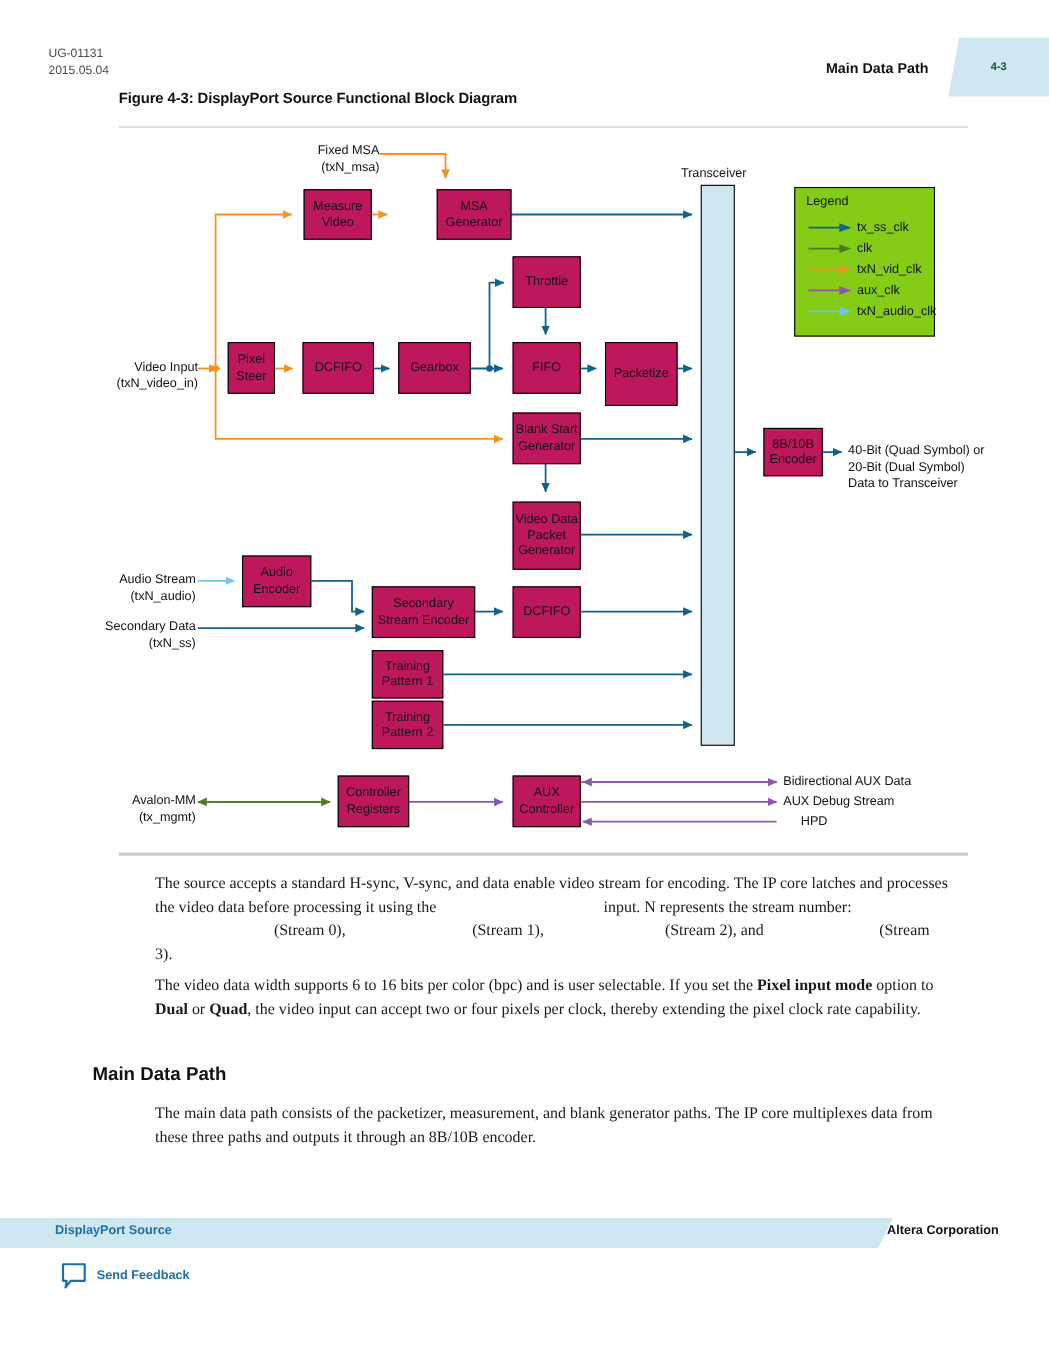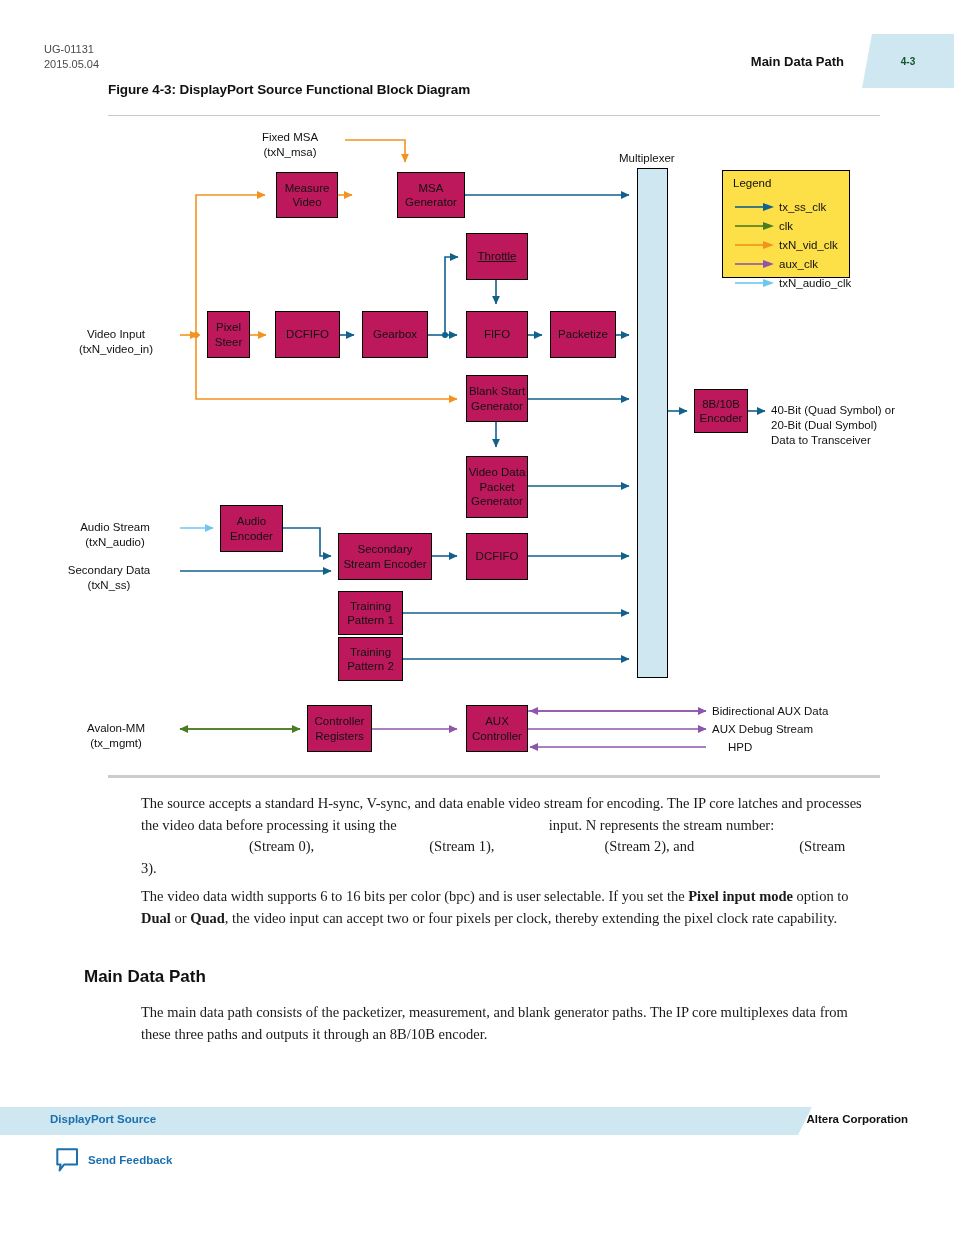--- a/index.html
+++ b/index.html
@@ -29,30 +29,30 @@
   .rule-bot{left:108px;top:775px;width:772px;height:3px;background:#cccccc;}
 
   
   .diagram{position:absolute;left:0;top:0;width:954px;height:770px;}
   .blk{
     position:absolute;border:1.4px solid #000;background:#be185d;
     display:flex;align-items:center;justify-content:center;
     text-align:center;font-size:11.5px;color:#111;line-height:14.5px;
     box-sizing:border-box;
   }
-  .lbl{position:absolute;font-size:11.5px;color:#111;line-height:15px;text-align:center;}
+  .lbl{position:absolute;font-size:11.5px;color:#111;line-height:15px;text-align:right;}
   .lbl-l{text-align:left;}
   .mux{
     position:absolute;background:#cfe7f0;border:1.4px solid #000;box-sizing:border-box;
   }
   .mux-cap{position:absolute;font-size:11.5px;color:#111;}
 
   
-  .legend{position:absolute;left:722px;top:170px;width:128px;height:108px;
-    border:1.3px solid #000;background:#fde047;box-sizing:border-box;text-decoration:underline;}
+  .legend{position:absolute;left:722px;top:170px;width:128px;height:136px;
+    border:1.3px solid #000;background:#84cc16;box-sizing:border-box;text-decoration:underline;}
   .legend-title{position:absolute;left:10px;top:6px;font-size:11.5px;color:#111;}
   .legend-row{position:absolute;left:10px;height:15px;display:flex;align-items:center;}
   .legend-row .lg-txt{font-size:11.5px;color:#111;margin-left:4px;white-space:nowrap;}
   .lg-swatch{width:42px;height:10px;display:block;}
 
   svg.wires{position:absolute;left:0;top:0;width:954px;height:780px;pointer-events:none;}
 
   
   .para{position:absolute;font-family:"Liberation Serif",serif;font-size:14.5px;
     color:#1a1a1a;line-height:21.5px;text-align:left;}
@@ -158,21 +158,21 @@
 
         <path d="M372,729 H457" stroke="#8e56ab" marker-end="url(#ap)"></path>
 
         <path d="M706,711 H530" stroke="#8e56ab" marker-end="url(#ap)"></path>
         <path d="M528,711 H706" stroke="#8e56ab" marker-end="url(#ap)"></path>
         <path d="M528,729 H706" stroke="#8e56ab" marker-end="url(#ap)"></path>
         <path d="M706,747 H530" stroke="#8e56ab" marker-end="url(#ap)"></path>
       </g>
     </svg>
 
-    <div class="mux-cap" style="left:619px;top:152px;">Multiplexer</div>
+    <div class="mux-cap" style="left:619px;top:152px;">Transceiver</div>
     <div class="mux" style="left:637px;top:168px;width:31px;height:510px;"></div>
 
     <div class="lbl" style="left:235px;top:130px;width:110px;">
       <div>Fixed MSA</div>
       <div>(txN_msa)</div>
     </div>
     <div class="lbl" style="left:52px;top:327px;width:128px;">
       <div>Video Input</div>
       <div>(txN_video_in)</div>
     </div>
@@ -196,36 +196,36 @@
     <div class="lbl lbl-l" style="left:712px;top:704px;width:200px;">Bidirectional AUX Data</div>
     <div class="lbl lbl-l" style="left:712px;top:722px;width:200px;">AUX Debug Stream</div>
     <div class="lbl lbl-l" style="left:712px;top:740px;width:200px;padding-left:16px;">HPD</div>
 
     <div class="blk" style="left:276px;top:172px;width:62px;height:46px;">
       <span>Measure<br>Video</span>
     </div>
     <div class="blk" style="left:360px;top:172px;width:68px;height:46px;margin-left:37px;">
       <span>MSA<br>Generator</span>
     </div>
-    <div class="blk" style="left:466px;top:233px;width:62px;height:47px;text-decoration:underline;">
+    <div class="blk" style="left:466px;top:233px;width:62px;height:47px;">
       <span>Throttle</span>
     </div>
     <div class="blk" style="left:207px;top:311px;width:43px;height:47px;">
       <span>Pixel<br>Steer</span>
     </div>
     <div class="blk" style="left:275px;top:311px;width:65px;height:47px;">
       <span>DCFIFO</span>
     </div>
     <div class="blk" style="left:362px;top:311px;width:66px;height:47px;">
       <span>Gearbox</span>
     </div>
     <div class="blk" style="left:466px;top:311px;width:62px;height:47px;">
       <span>FIFO</span>
     </div>
-    <div class="blk" style="left:550px;top:311px;width:66px;height:47px;">
+    <div class="blk" style="left:550px;top:311px;width:66px;height:58px;">
       <span>Packetize</span>
     </div>
     <div class="blk" style="left:466px;top:375px;width:62px;height:47px;">
       <span>Blank Start<br>Generator</span>
     </div>
     <div class="blk" style="left:466px;top:456px;width:62px;height:62px;">
       <span>Video Data<br>Packet<br>Generator</span>
     </div>
     <div class="blk" style="left:220px;top:505px;width:63px;height:47px;">
       <span>Audio<br>Encoder</span>

